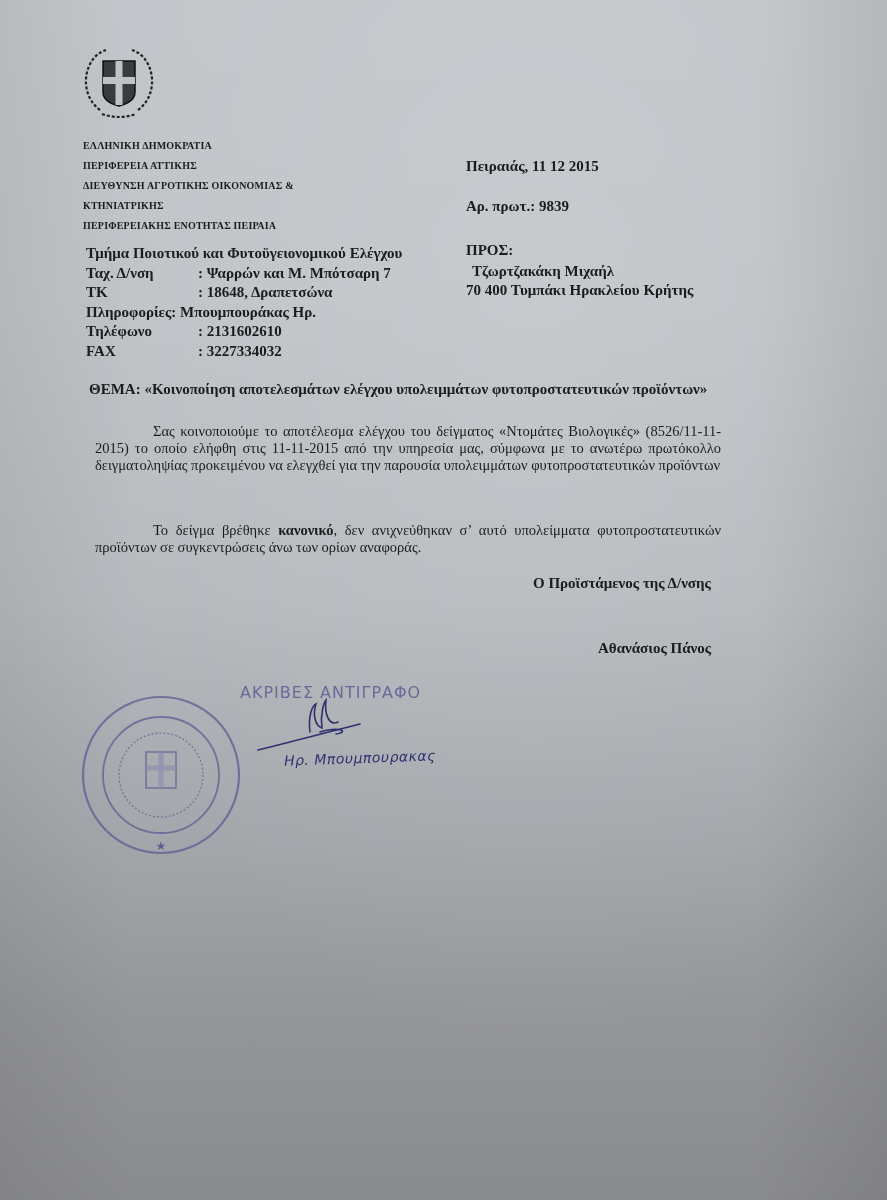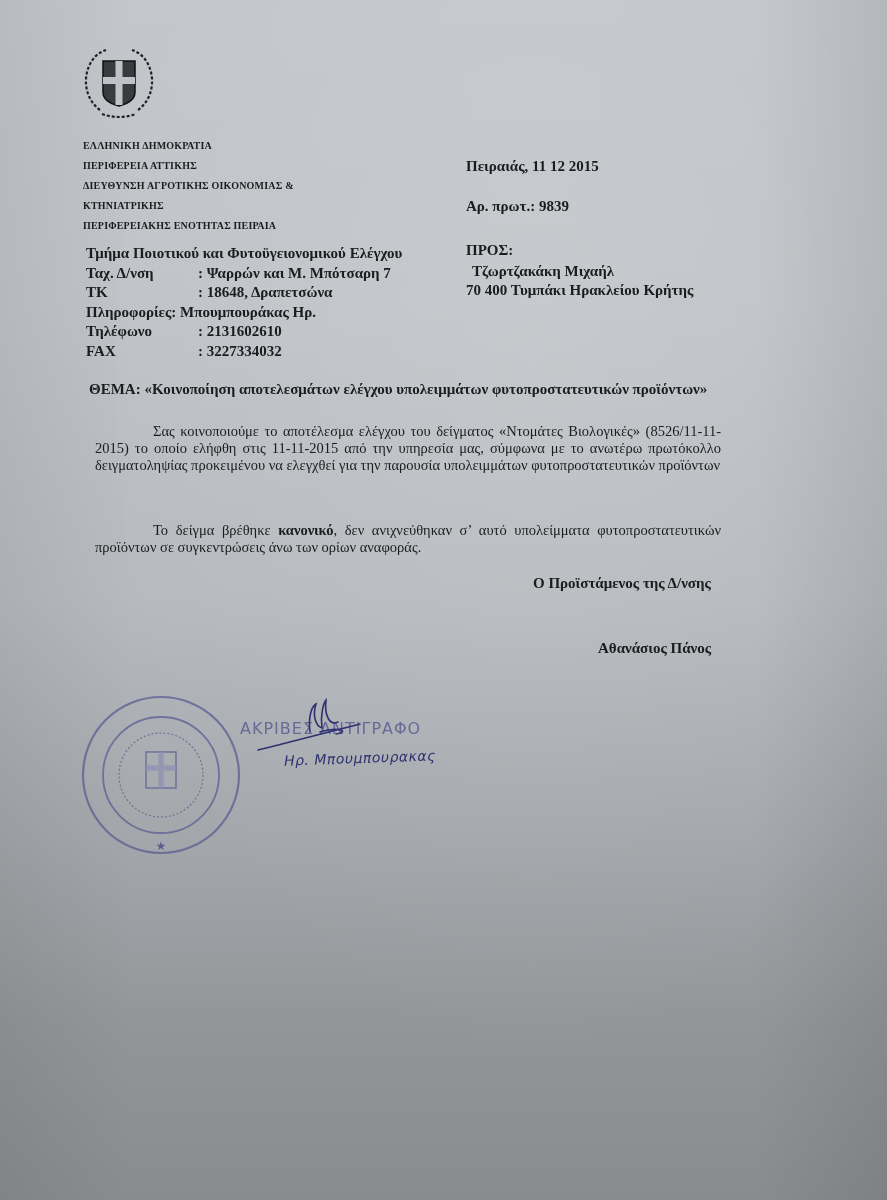--- a/index.html
+++ b/index.html
@@ -35,21 +35,21 @@
 
     
     .subject { left: 89px; top: 381px; font-size: 15px; font-weight: bold; white-space: nowrap; }
 
     .para { left: 88px; width: 640px; font-size: 14.5px; line-height: 17px; text-align: justify; }
     .para p { margin: 7px; text-indent: 58px; }
 
     .signer-title { left: 533px; top: 567px; font-size: 15px; font-weight: bold; white-space: nowrap; margin-top: 8px; }
     .signer-name { left: 567px; top: 640px; font-size: 15px; font-weight: bold; white-space: nowrap; margin-left: 31px; }
 
-    .stamp-text { left: 240px; top: 683px; font-family: "DejaVu Sans", sans-serif; font-size: 16px; color: #5b5d92; letter-spacing: 1px; opacity: 0.85; white-space: nowrap; margin-top: 36px; }
+    .stamp-text { left: 240px; top: 683px; font-family: "DejaVu Sans", sans-serif; font-size: 16px; color: #5b5d92; letter-spacing: 1px; opacity: 0.85; white-space: nowrap; }
     .hand-name { left: 284px; top: 750px; font-family: "DejaVu Sans", sans-serif; font-style: italic; font-size: 14px; color: #2e3170; letter-spacing: 0.5px; transform: rotate(-2deg); white-space: nowrap; }
 
     .seal { left: 76px; top: 690px; width: 170px; height: 170px; }
     .signature { left: 250px; top: 692px; width: 180px; height: 70px; }
   </style>
 </head>
 <body>
 
 <div class="vignette"></div>
 

